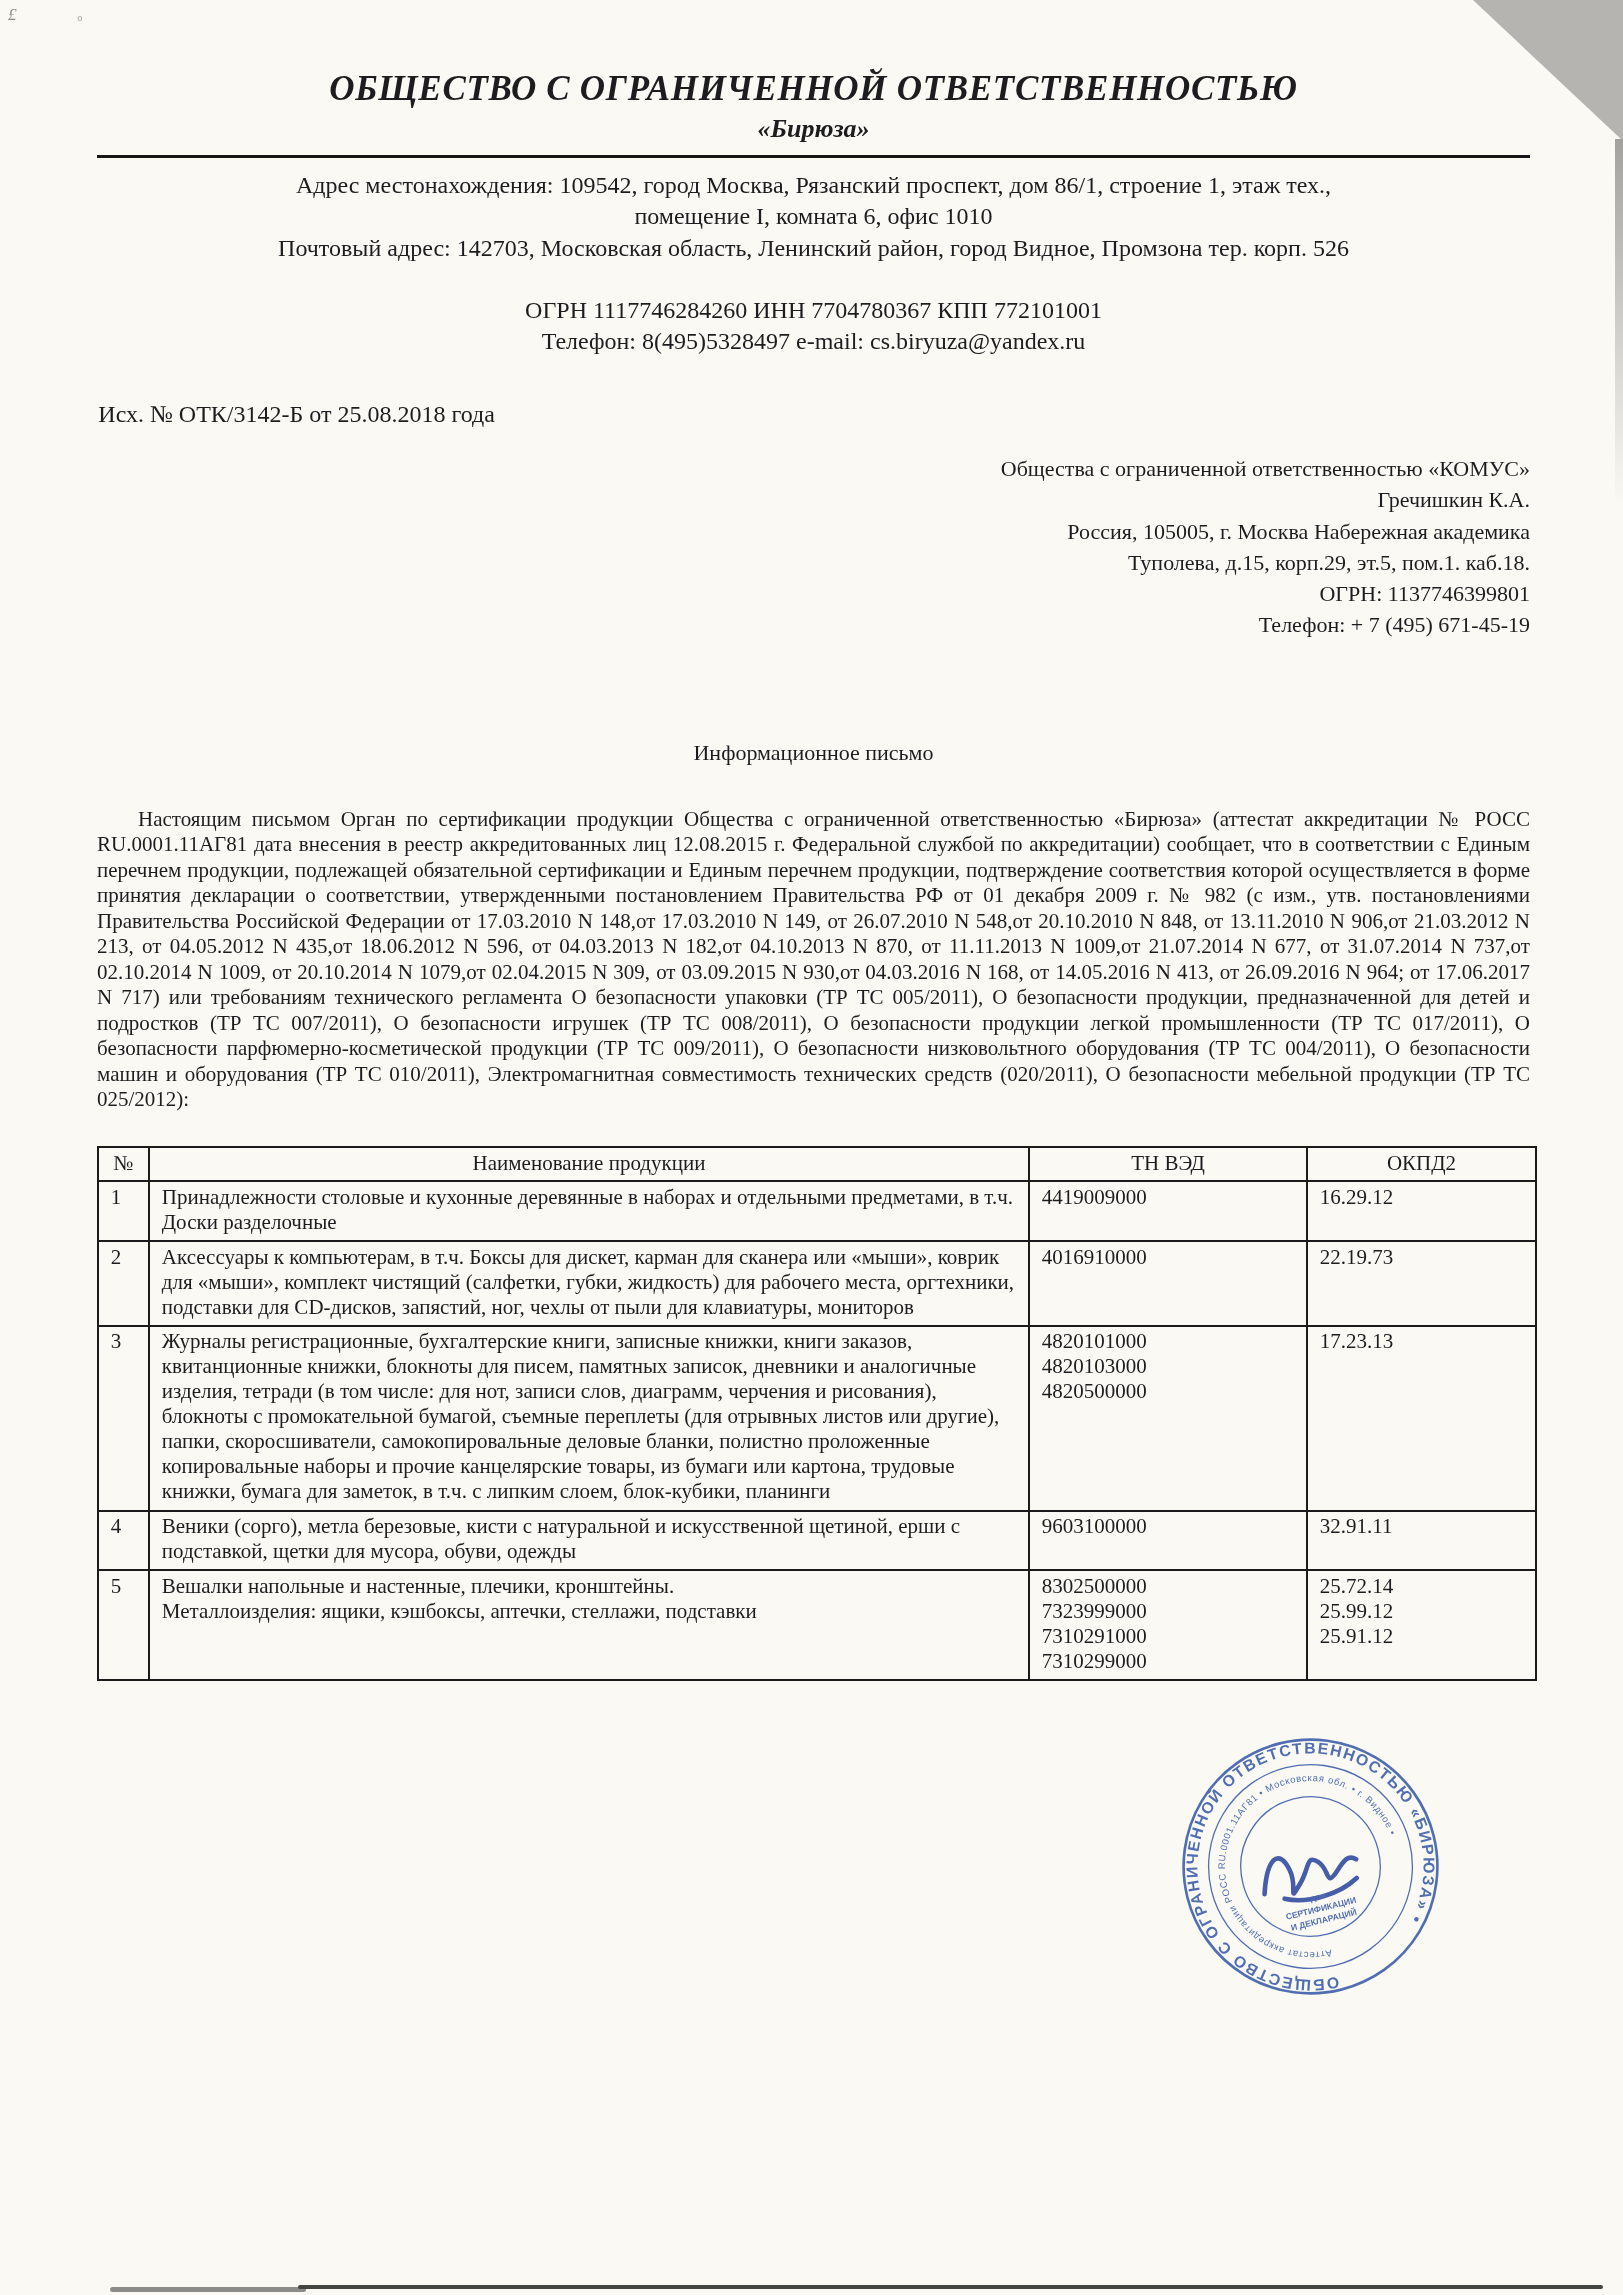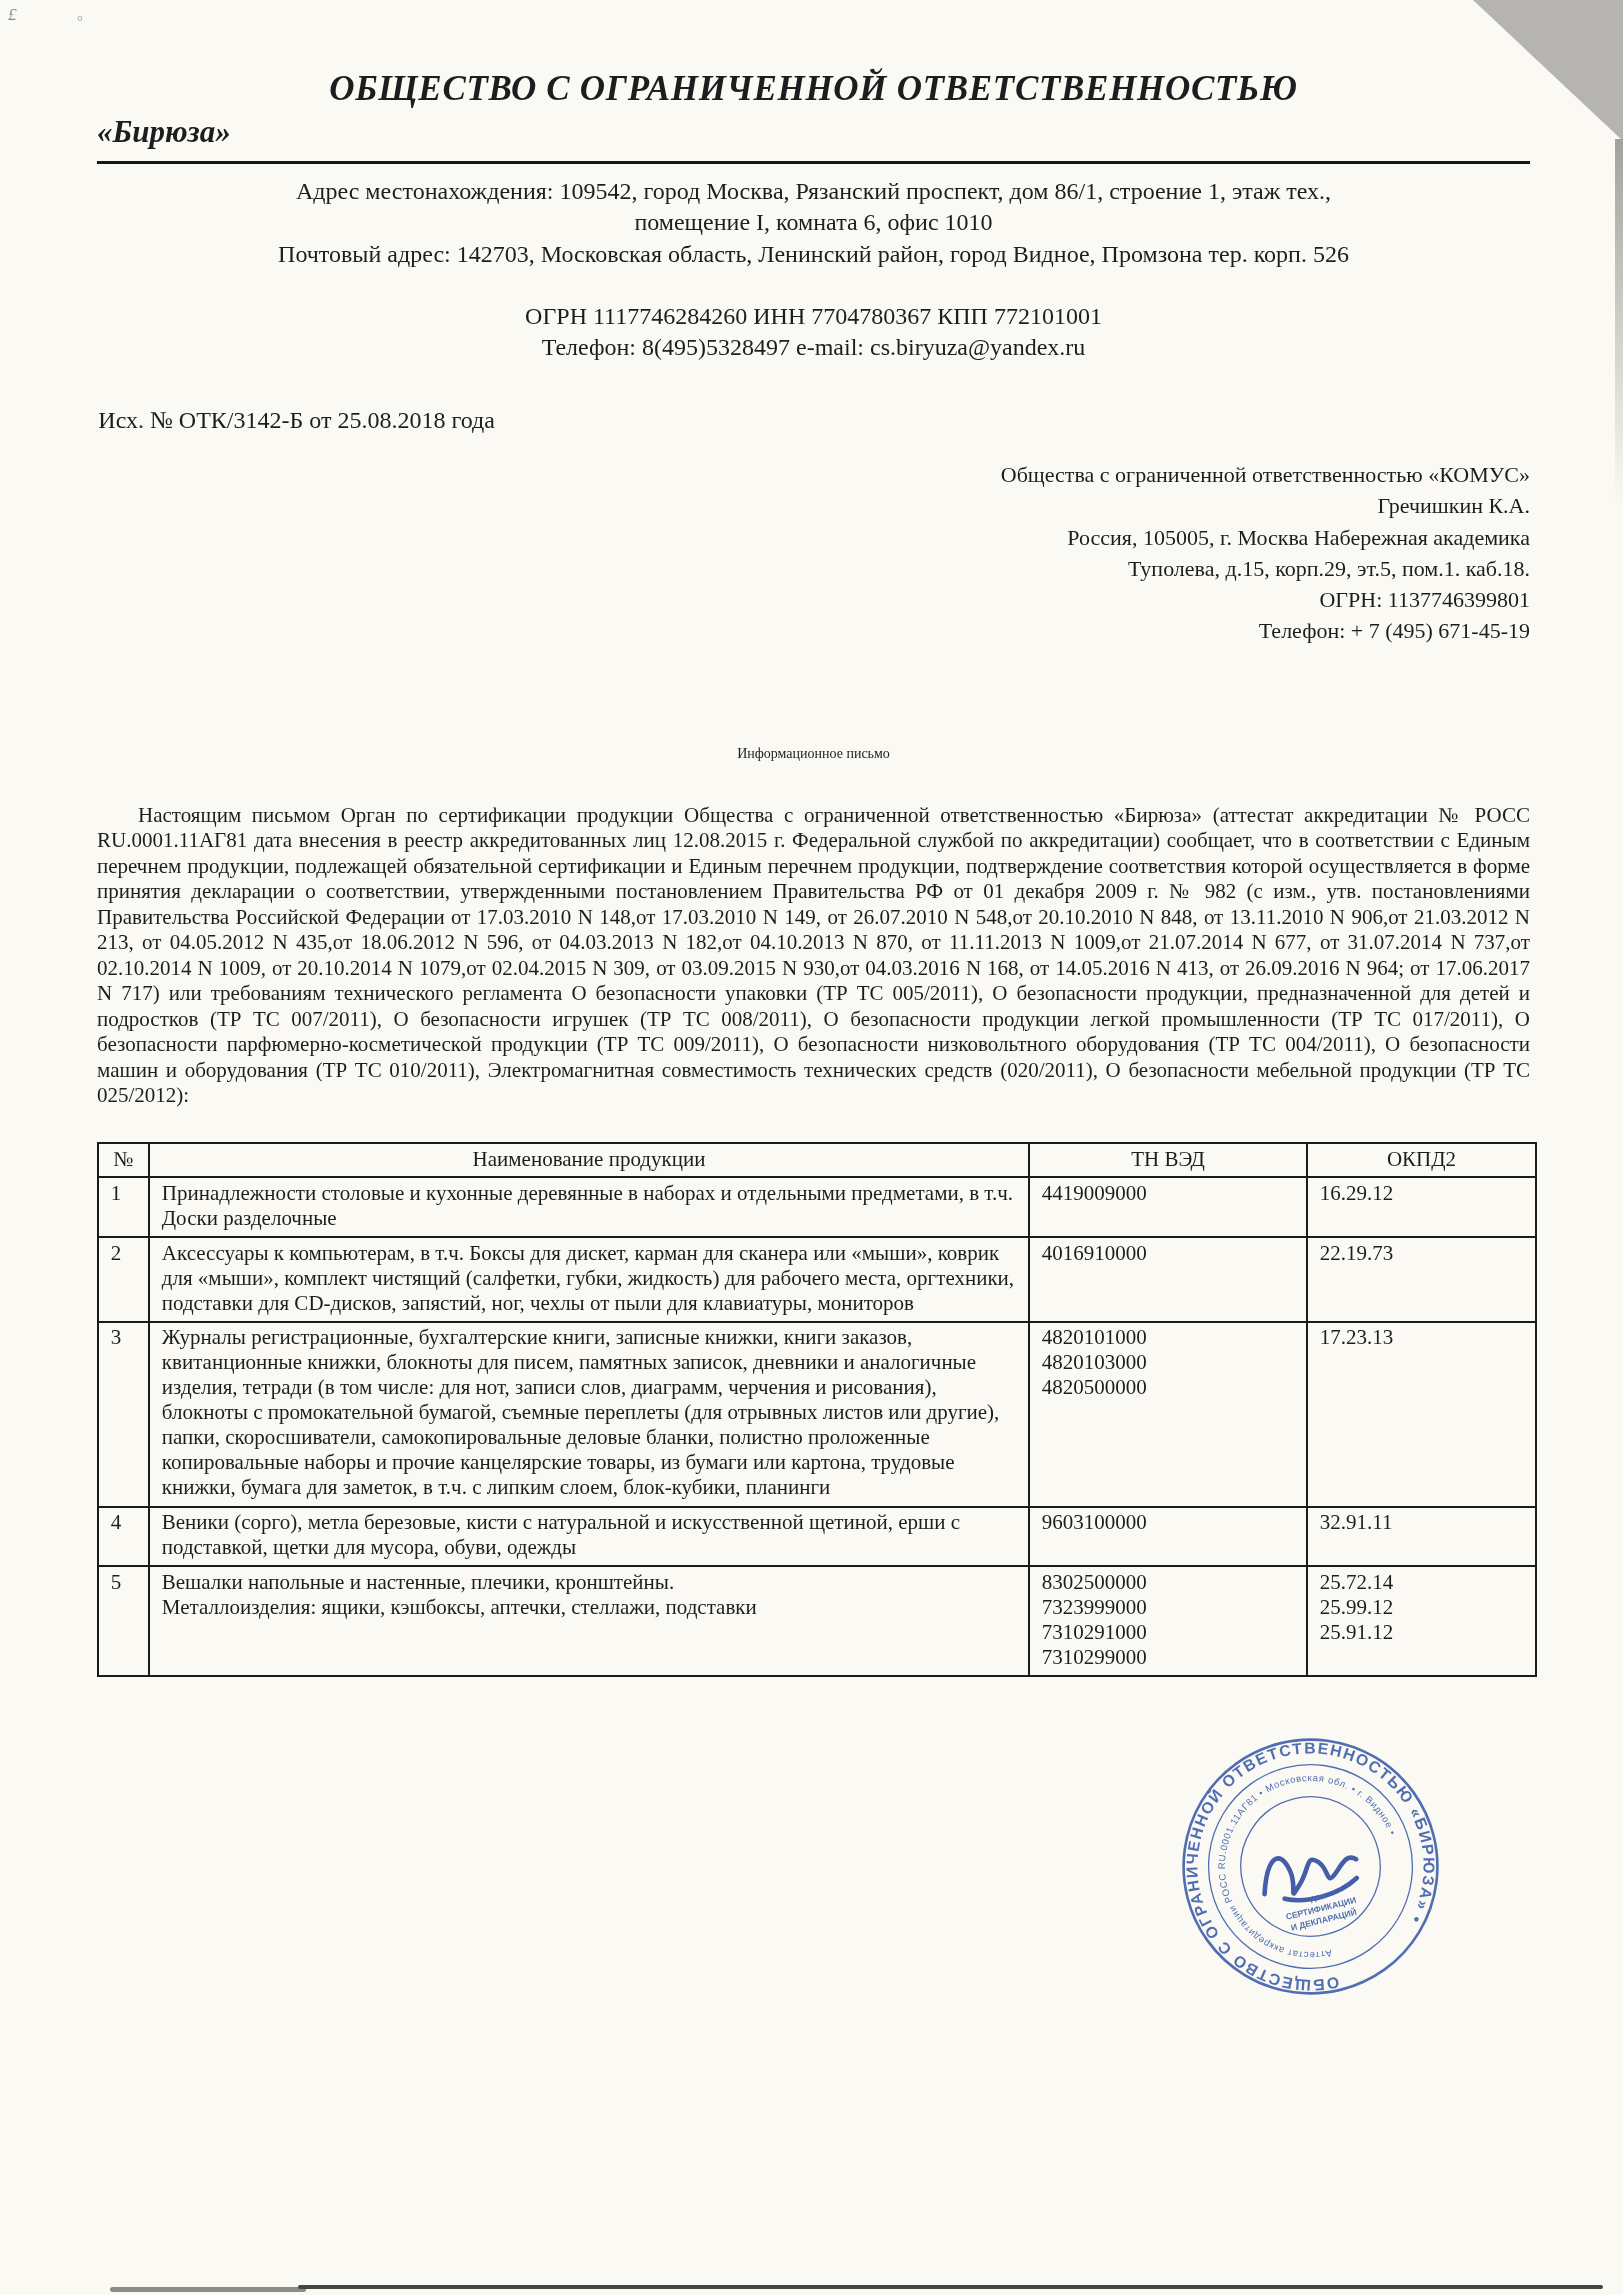--- a/index.html
+++ b/index.html
@@ -12,32 +12,32 @@
     height: 2295px;
     background: #faf9f4;
     overflow: hidden;
     margin: 0 auto;
   }
 
   .content { padding: 69px 93px 0 97px; position: relative; }
 
   
   .title1 { text-align: center; font-size: 35px; font-weight: bold; font-style: italic; letter-spacing: 0.7px; }
-  .title2 { text-align: left; font-size: 31px; font-weight: bold; font-style: italic; margin-top: 5.2px; }
+  .title2 { text-align: center; font-size: 26px; font-weight: bold; font-style: italic; margin-top: 5.2px; }
   .rule   { height: 3.3px; background: #161616; margin-top: 10.5px; }
   .addr   { text-align: center; font-size: 24px; margin: 0; line-height: 1.32; }
   .addr-first { margin-top: 11.8px; }
   .reg-block  { margin-top: 30px; }
   .preline { white-space: pre-line; }
 
   .outgoing  { font-size: 24px; margin: 43px 0 0 1.3px; }
 
   .recipient { margin-top: 25px; text-align: right; font-size: 22px; line-height: 1.42; }
 
-  .subject  { text-align: center; font-size: 14px; margin: 99px 0 0; }
+  .subject  { text-align: center; font-size: 22px; margin: 99px 0 0; }
 
   .bodytext {
     font-size: 21px;
     line-height: 25.5px;
     text-align: justify;
     text-indent: 41px;
     margin: 41px 0 0;
   }
 
   

